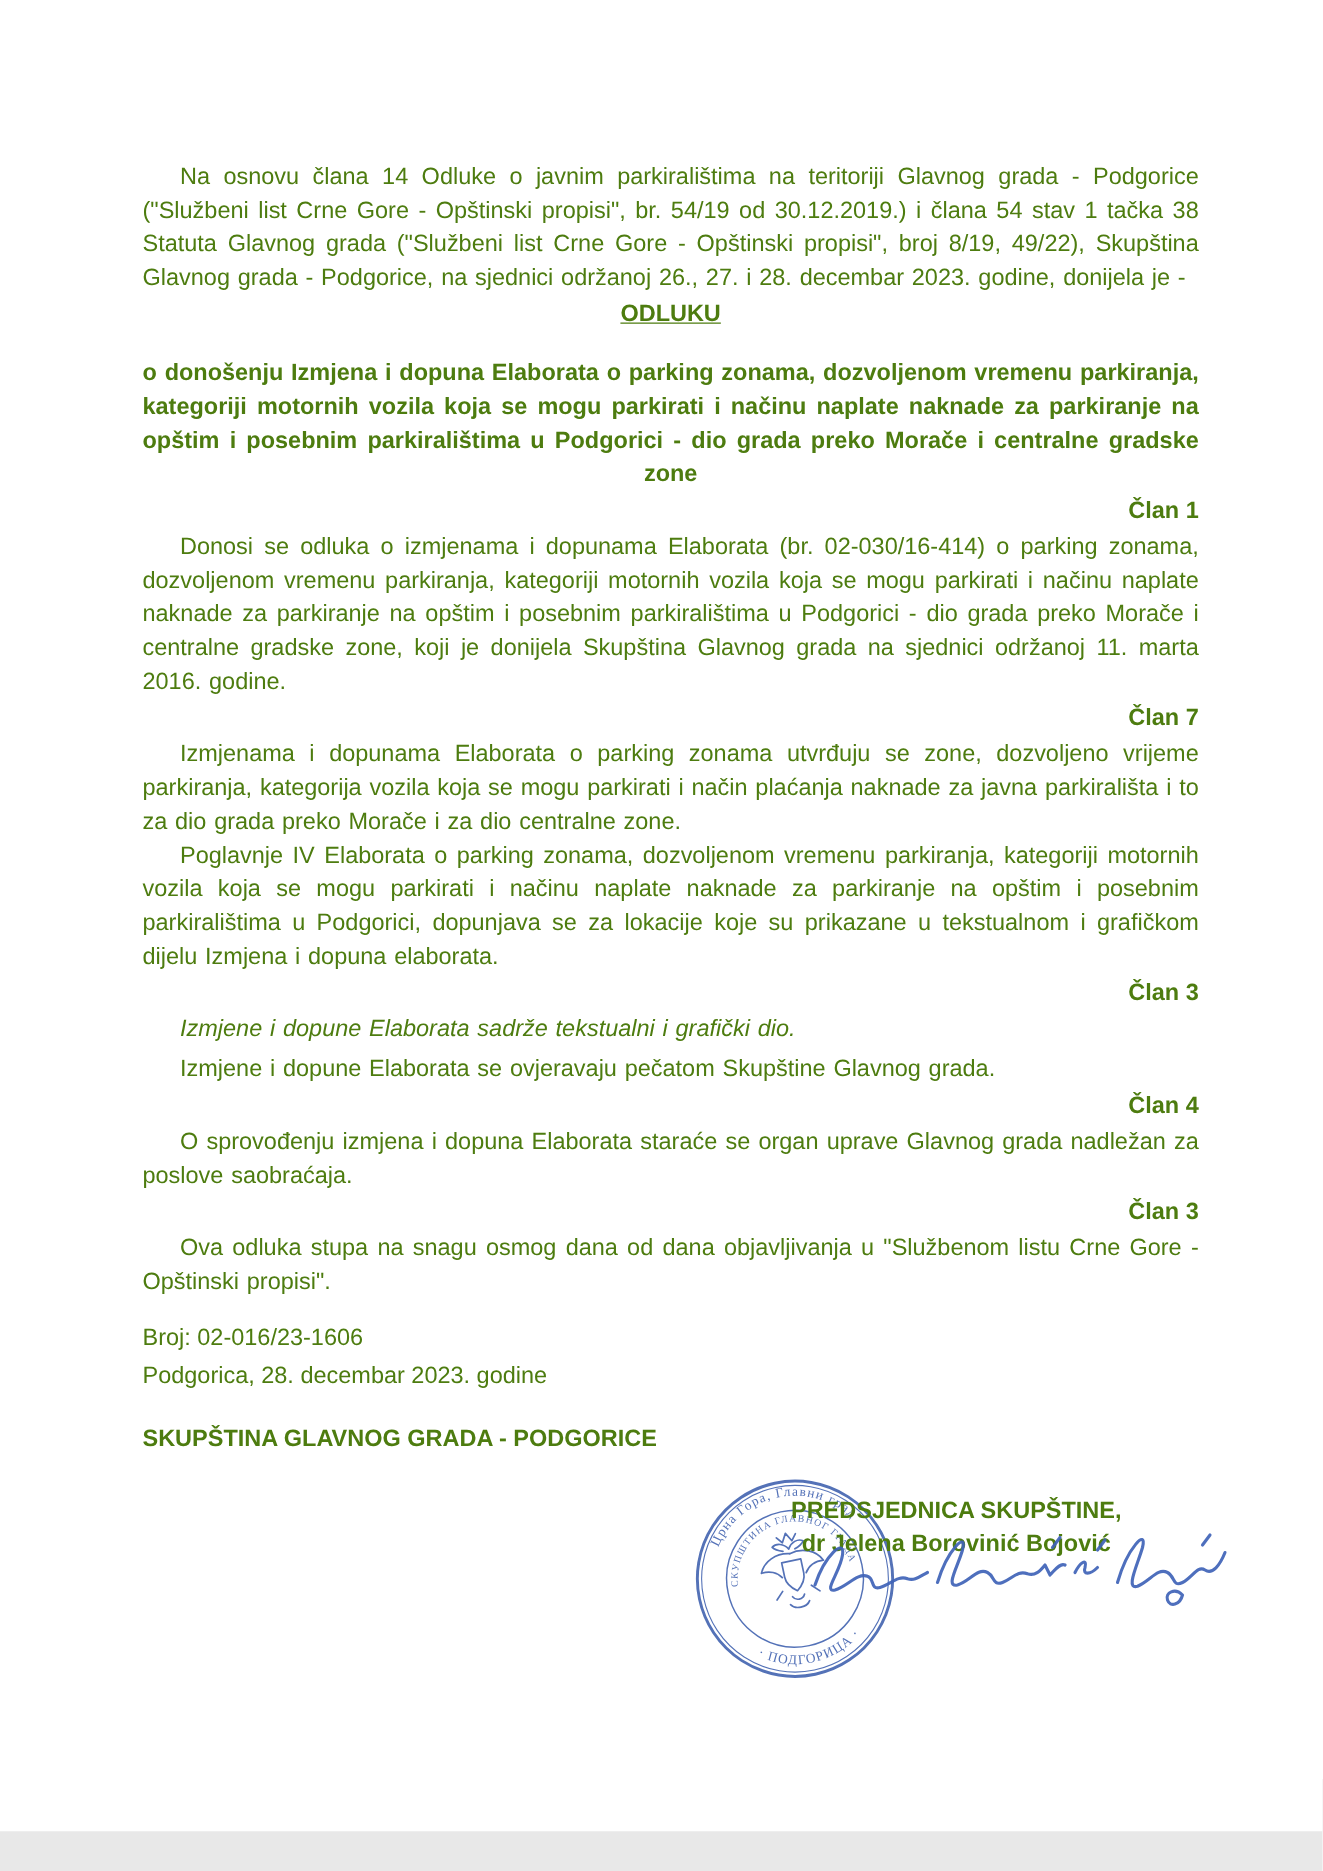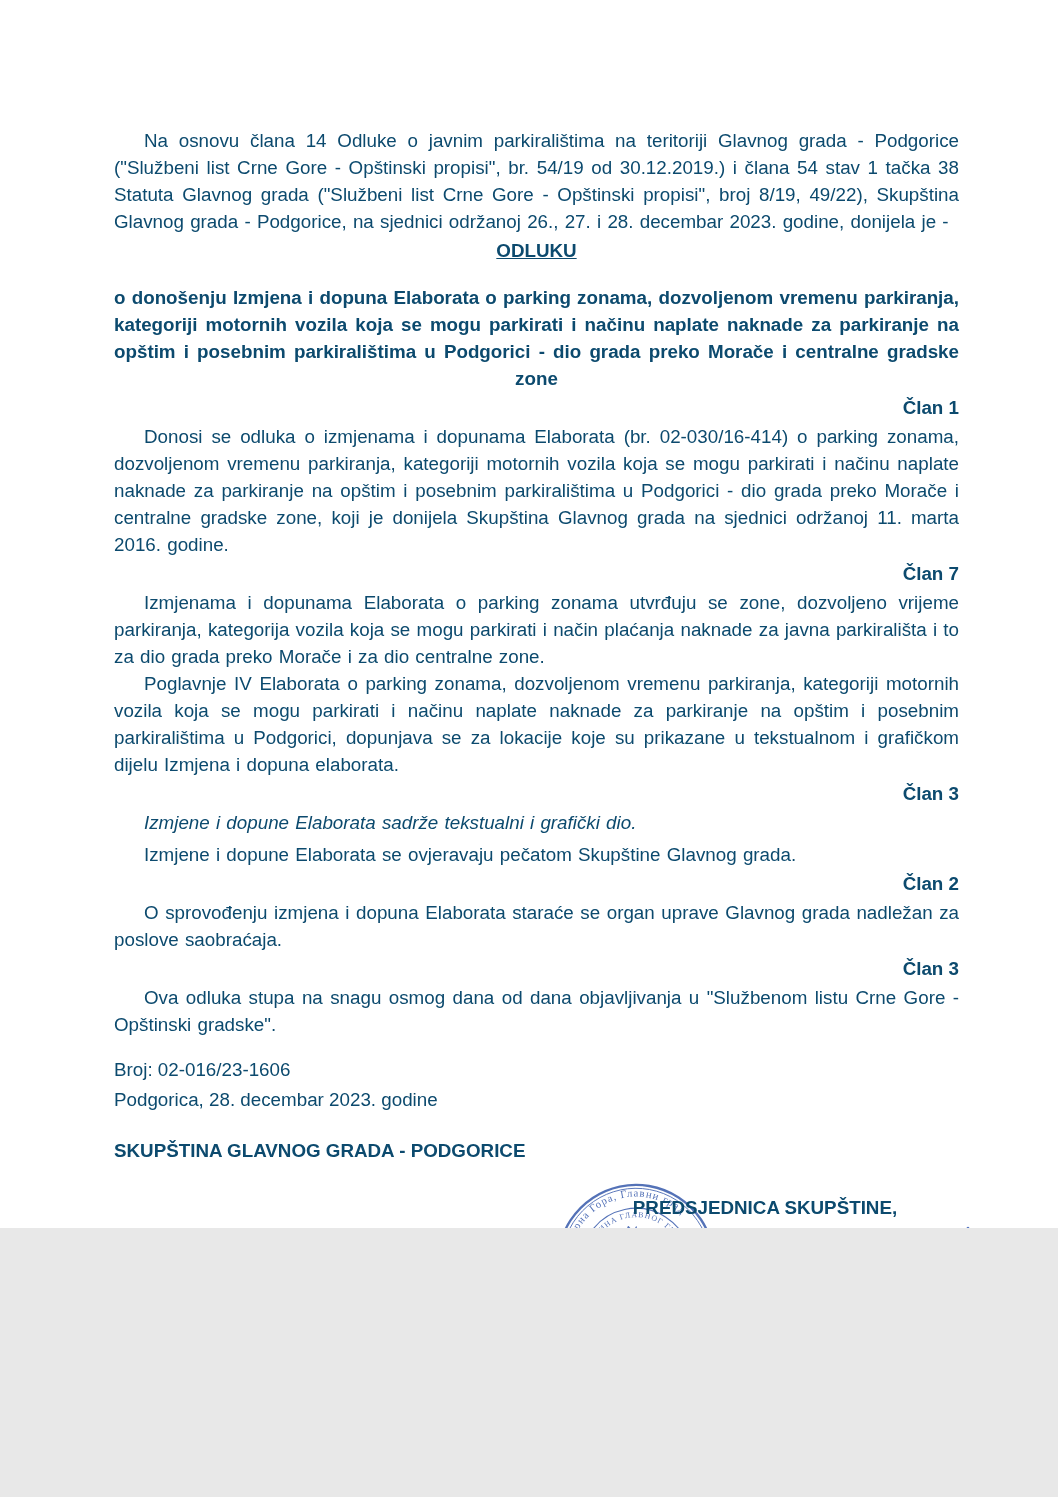--- a/index.html
+++ b/index.html
@@ -1,22 +1,22 @@
 <!DOCTYPE html>
 <html><head>
 <meta charset="utf-8">
 <style>
   * { box-sizing: border-box; }
   html, body { margin: 0; padding: 0; }
   body { width: 1058px; height: 1497px; background: #e8e8e8; }
   .page {
-    position: relative; width: 1058px; height: 1228px;
+    position: relative; width: 1058px; height: 1465px;
     background: #ffffff; overflow: hidden;
     font-family: "Liberation Sans", "DejaVu Sans", sans-serif;
-    color: #0c4a6e;
+    color: #4d7c0f;
   }
   .content {
     position: absolute; left: 114px; top: 127px; width: 845px;
     font-size: 18.8px; line-height: 27px;
   }
   p { margin: 0; }
   .body-par { text-align: justify; text-indent: 30px; word-spacing: 1px; }
   .doc-title { text-align: center; font-weight: bold; margin: 2px 0 20px 0; text-decoration: underline; }
   .doc-subtitle { text-align: justify; text-align-last: center; font-weight: bold; word-spacing: 1px; }
   .clan-heading { text-align: right; font-weight: bold; margin: 2px 0 2px 0; }
@@ -48,25 +48,25 @@
     <p class="body-par">Donosi se odluka o izmjenama i dopunama Elaborata (br. 02-030/16-414) o parking zonama, dozvoljenom vremenu parkiranja, kategoriji motornih vozila koja se mogu parkirati i načinu naplate naknade za parkiranje na opštim i posebnim parkiralištima u Podgorici - dio grada preko Morače i centralne gradske zone, koji je donijela Skupština Glavnog grada na sjednici održanoj 11. marta 2016. godine.</p>
 
     <p class="clan-heading">Član 7</p>
     <p class="body-par">Izmjenama i dopunama Elaborata o parking zonama utvrđuju se zone, dozvoljeno vrijeme parkiranja, kategorija vozila koja se mogu parkirati i način plaćanja naknade za javna parkirališta i to za dio grada preko Morače i za dio centralne zone.</p>
     <p class="body-par">Poglavnje IV Elaborata o parking zonama, dozvoljenom vremenu parkiranja, kategoriji motornih vozila koja se mogu parkirati i načinu naplate naknade za parkiranje na opštim i posebnim parkiralištima u Podgorici, dopunjava se za lokacije koje su prikazane u tekstualnom i grafičkom dijelu Izmjena i dopuna elaborata.</p>
 
     <p class="clan-heading">Član 3</p>
     <p class="body-par gap-s">Izmjene i dopune Elaborata sadrže tekstualni i grafički dio.</p>
     <p class="body-par">Izmjene i dopune Elaborata se ovjeravaju pečatom Skupštine Glavnog grada.</p>
 
-    <p class="clan-heading">Član 2</p>
+    <p class="clan-heading">Član 4</p>
     <p class="body-par">O sprovođenju izmjena i dopuna Elaborata staraće se organ uprave Glavnog grada nadležan za poslove saobraćaja.</p>
 
     <p class="clan-heading">Član 3</p>
-    <p class="body-par">Ova odluka stupa na snagu osmog dana od dana objavljivanja u "Službenom listu Crne Gore - Opštinski gradske".</p>
+    <p class="body-par">Ova odluka stupa na snagu osmog dana od dana objavljivanja u "Službenom listu Crne Gore - Opštinski propisi".</p>
   </div>
 
   <div class="tail">
     <p class="number-line">Broj: 02-016/23-1606</p>
     <p class="place-line">Podgorica, 28. decembar 2023. godine</p>
     <p class="assembly-line">SKUPŠTINA GLAVNOG GRADA - PODGORICE</p>
     <div class="sign-block">
       <p>PREDSJEDNICA SKUPŠTINE,</p>
       <p>dr Jelena Borovinić Bojović</p>
     </div>

